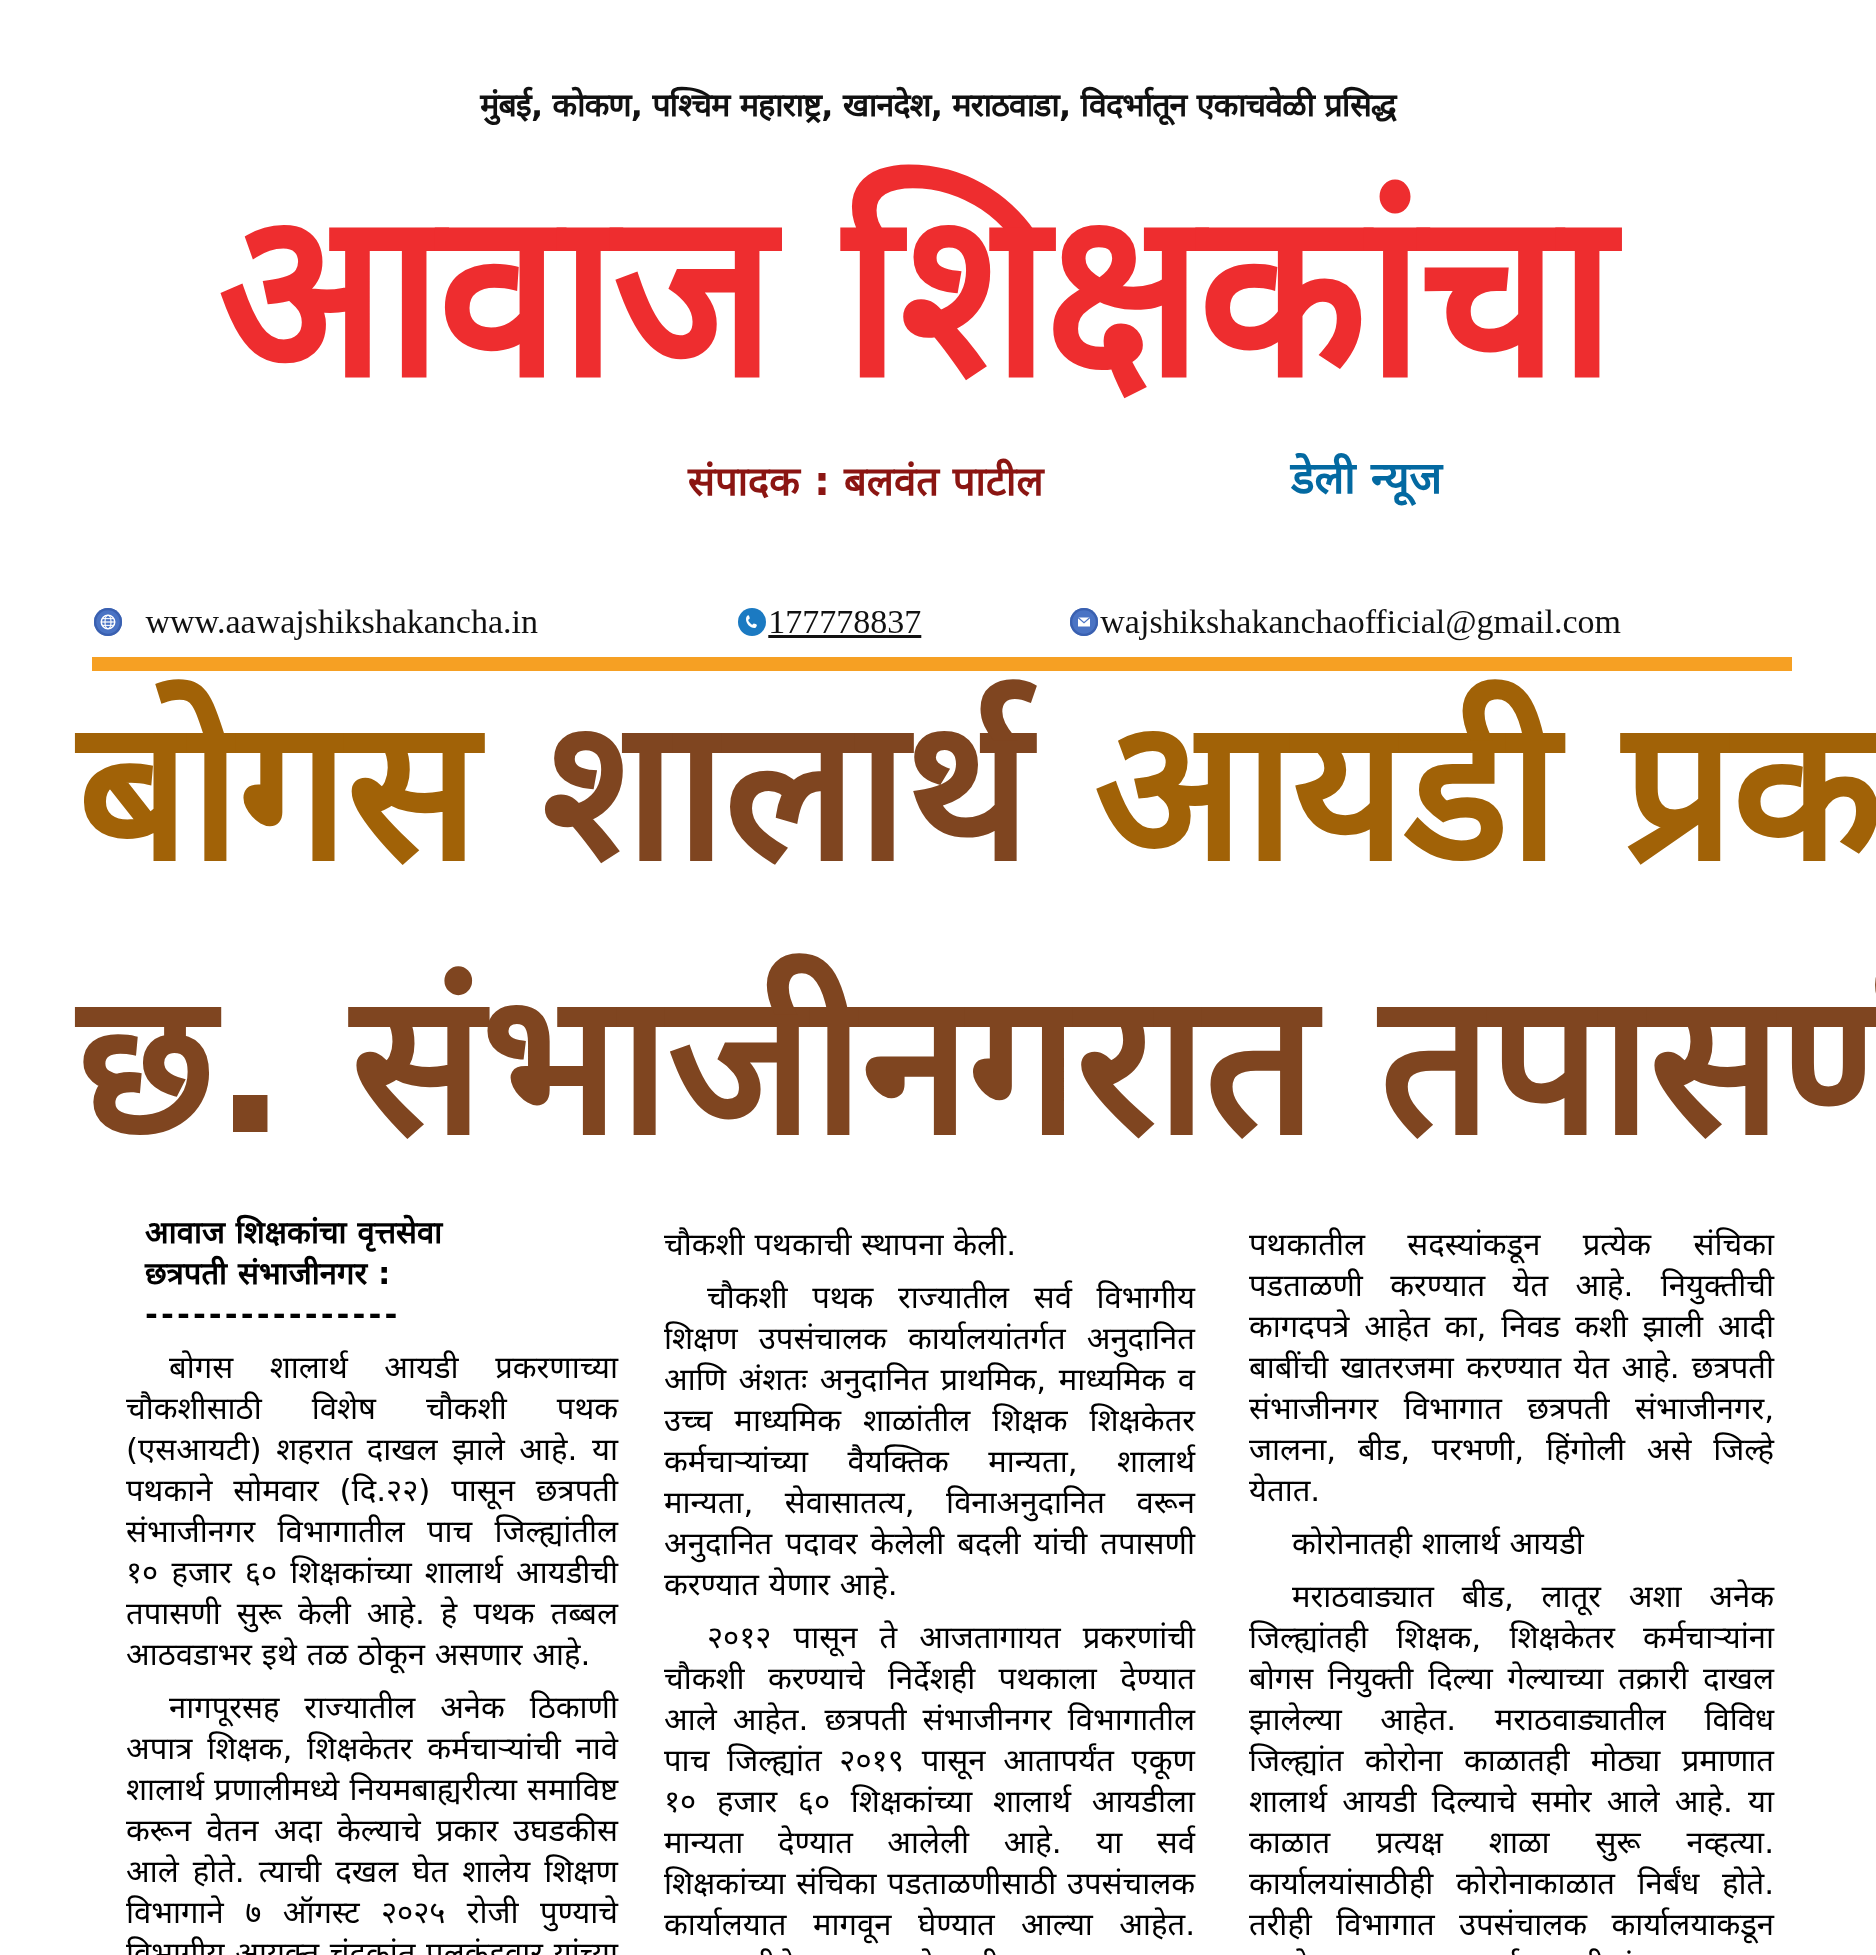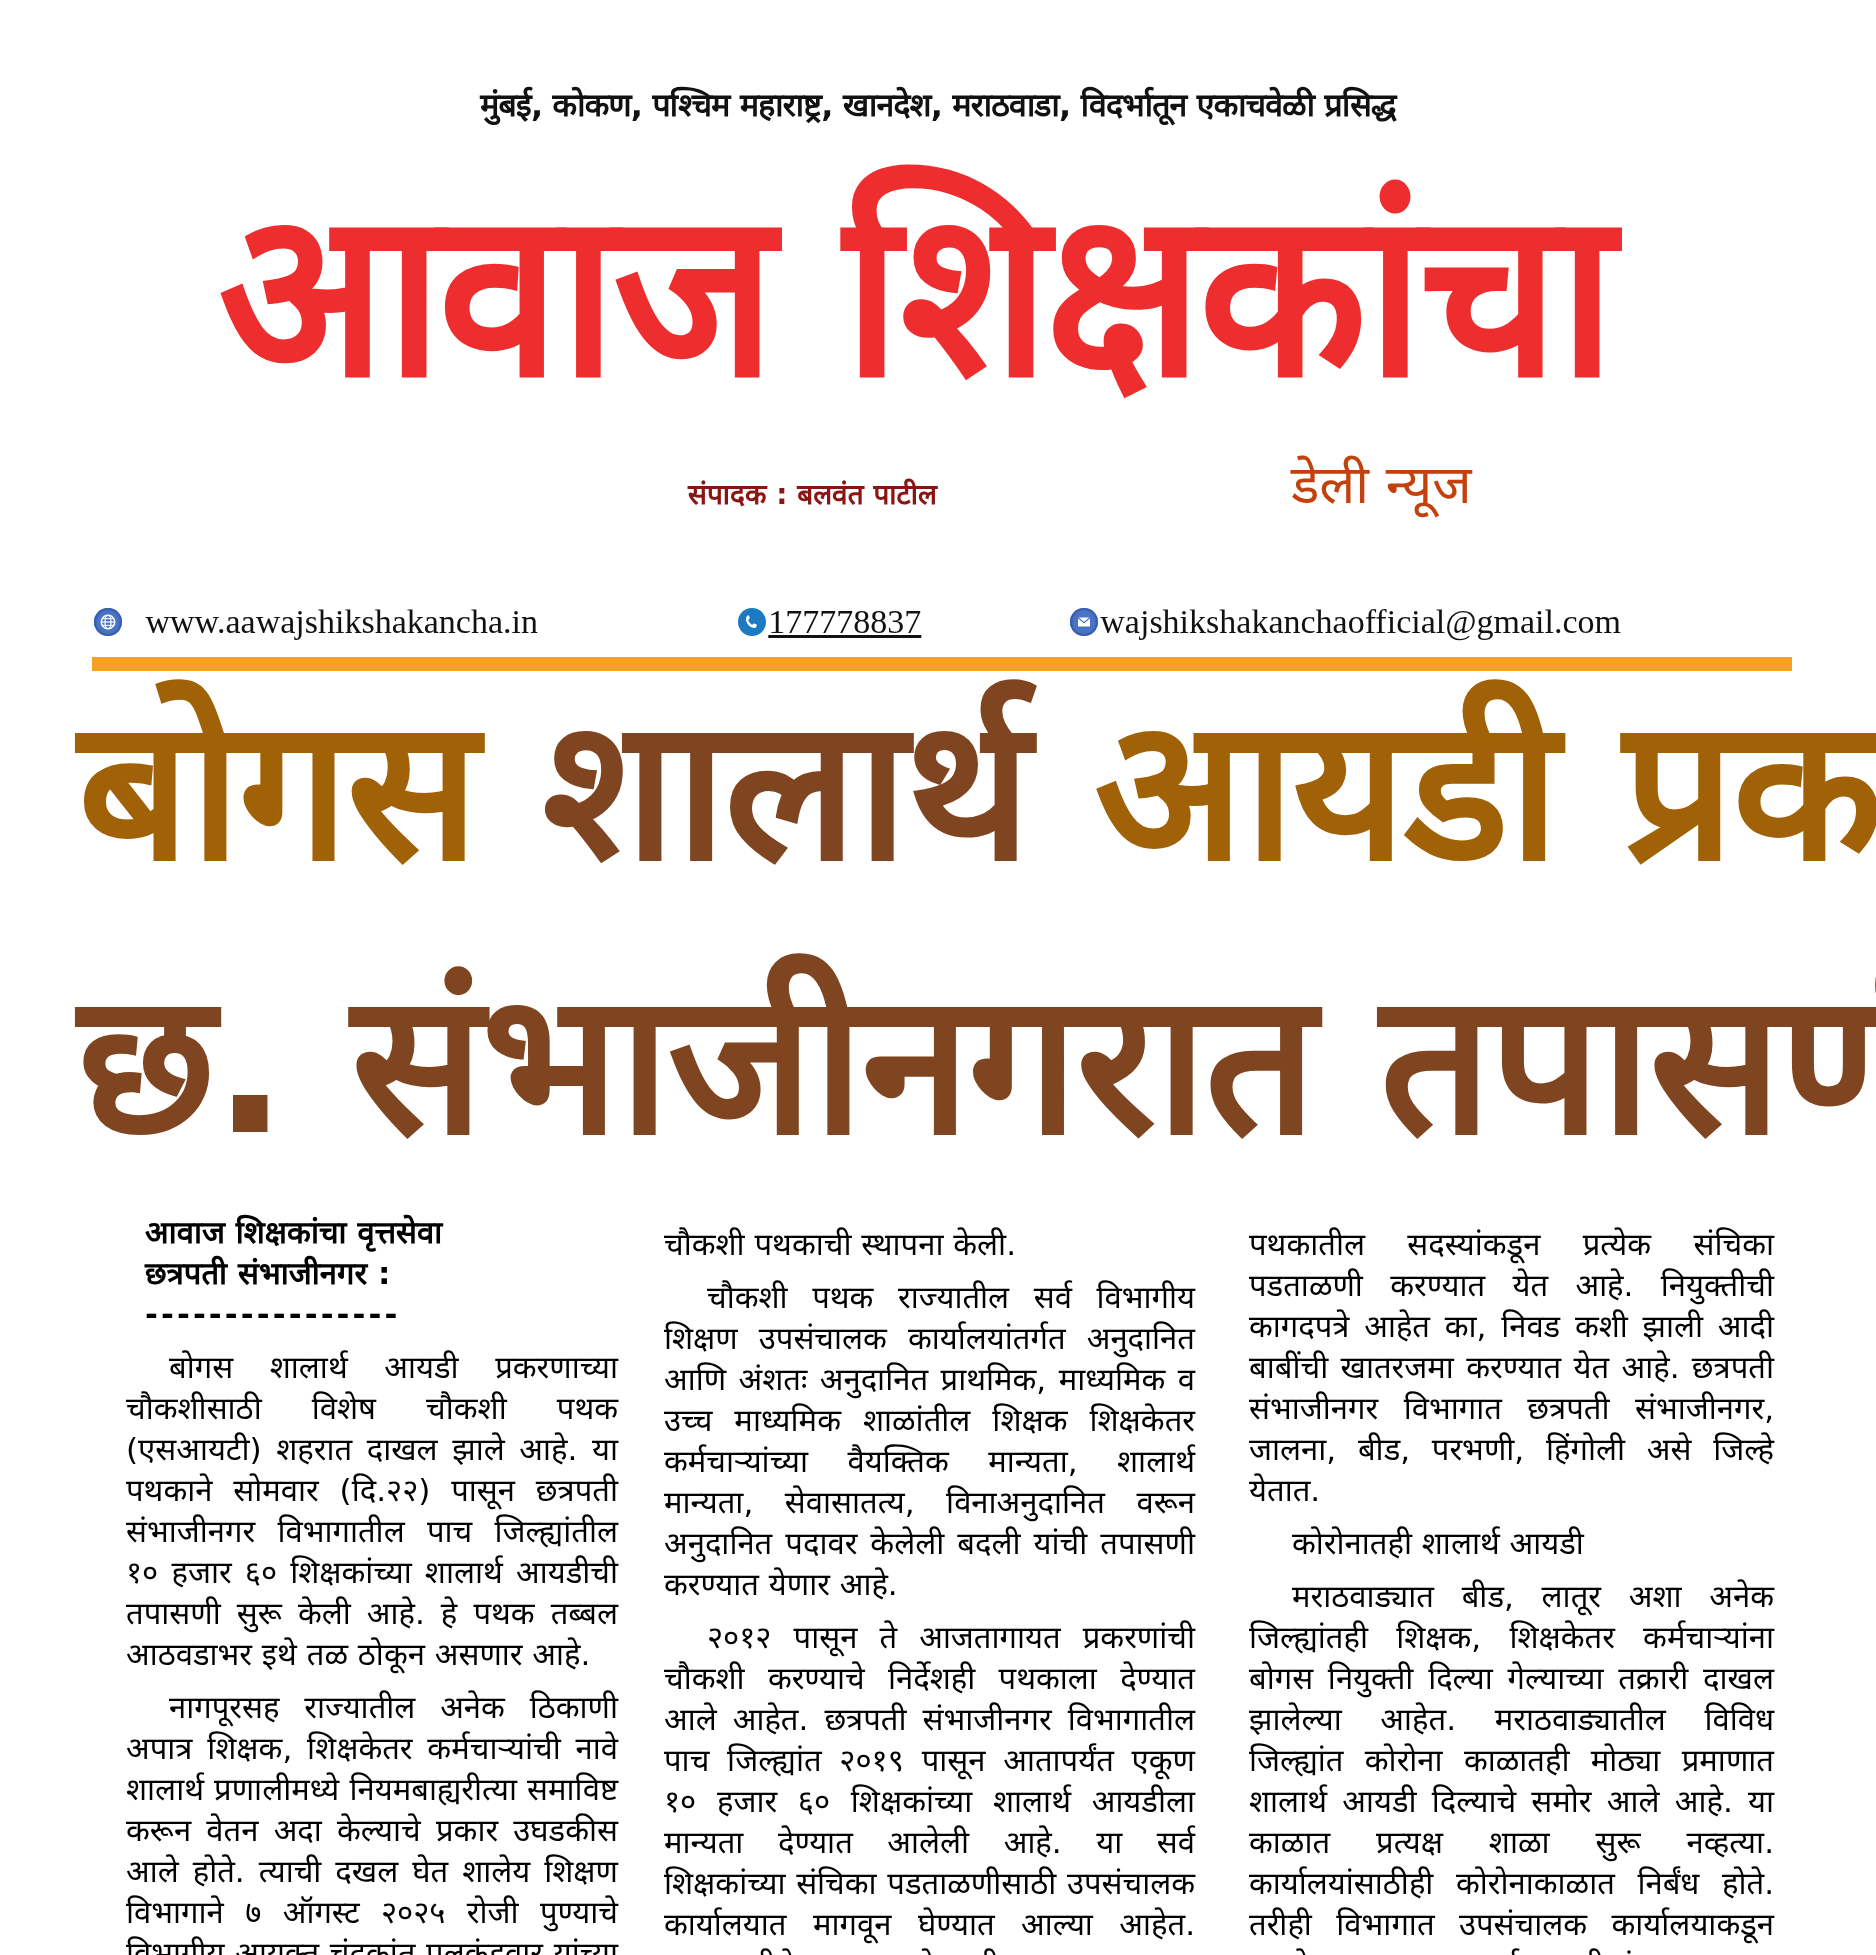--- a/index.html
+++ b/index.html
@@ -8,22 +8,22 @@
   .abs { position:absolute; }
 
   
   .tagline { left:0; width:1876px; top:82px; text-align:center;
              font-size:32px; font-weight:bold; color:#111; letter-spacing:-0.8px; white-space:nowrap; }
 
   
   .masthead { left:180px; top:180px; width:1470px; text-align:center; white-space:nowrap;
               font-size:219px; font-weight:bold; color:#ee2d2f; line-height:1; letter-spacing:-3.9px;
               transform:scaleY(1.05); transform-origin:top center; }
-  .editor { left:688px; top:474px; font-size:28px; font-weight:bold; color:#8b1512; white-space:nowrap; }
-  .daily { left:1291px; top:446px; font-size:53px; font-weight:normal; color:#c2410c; white-space:nowrap; }
+  .editor { left:688px; top:452px; font-size:40px; font-weight:bold; color:#8b1512; white-space:nowrap; }
+  .daily { left:1291px; top:446px; font-size:44px; font-weight:bold; color:#0369a1; white-space:nowrap; }
 
   
   .contact { top:594px; height:43px; display:flex; align-items:center; font-family:"Liberation Serif", serif;
              font-size:34px; color:#111; white-space:nowrap;margin-top:6px; }
   .c-web { left:94px; }
   .c-phone { left:738px;text-decoration:underline; }
   .c-mail { left:1070px; }
   .cicon { width:28px; height:28px; border-radius:50%; background:#4a73c4; margin-right:23.5px;
            display:flex; align-items:center; justify-content:center; box-shadow:inset 0 0 0 2.3px #3a60b0; }
   .c-phone .cicon, .c-mail .cicon { margin-right:2.3px; }

